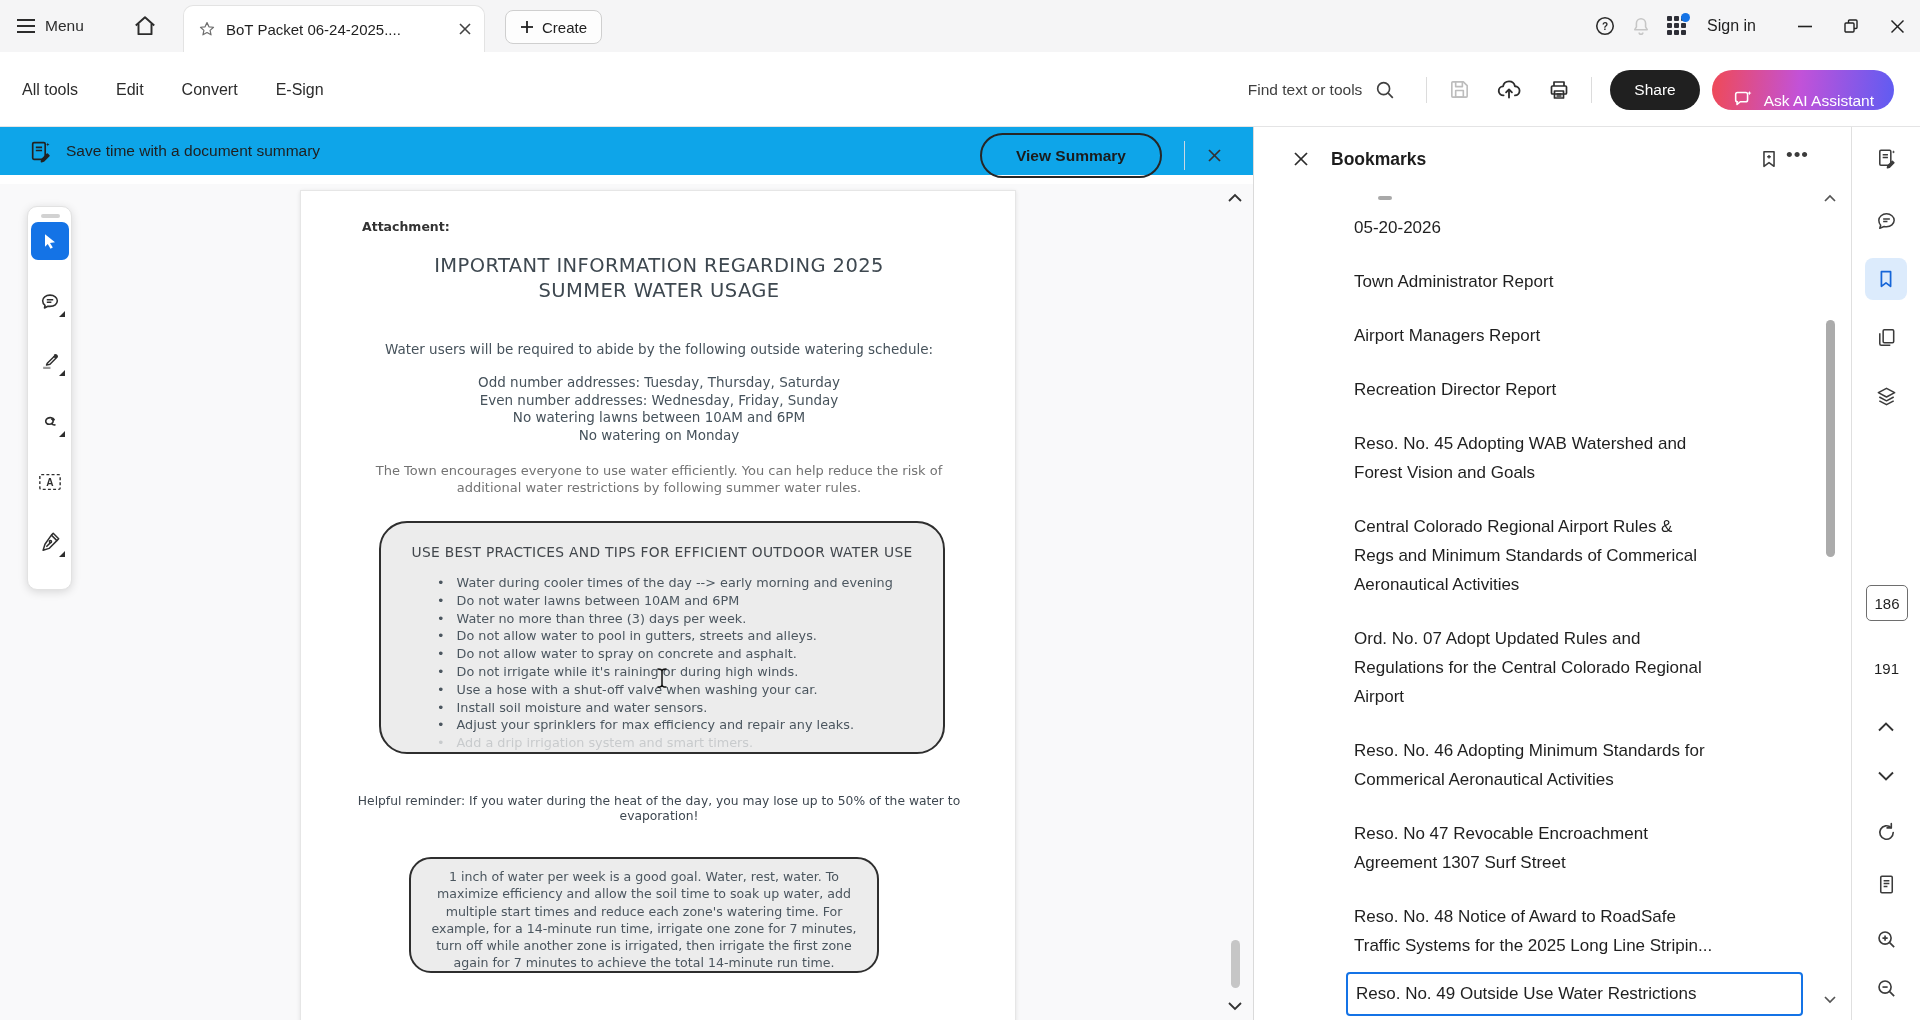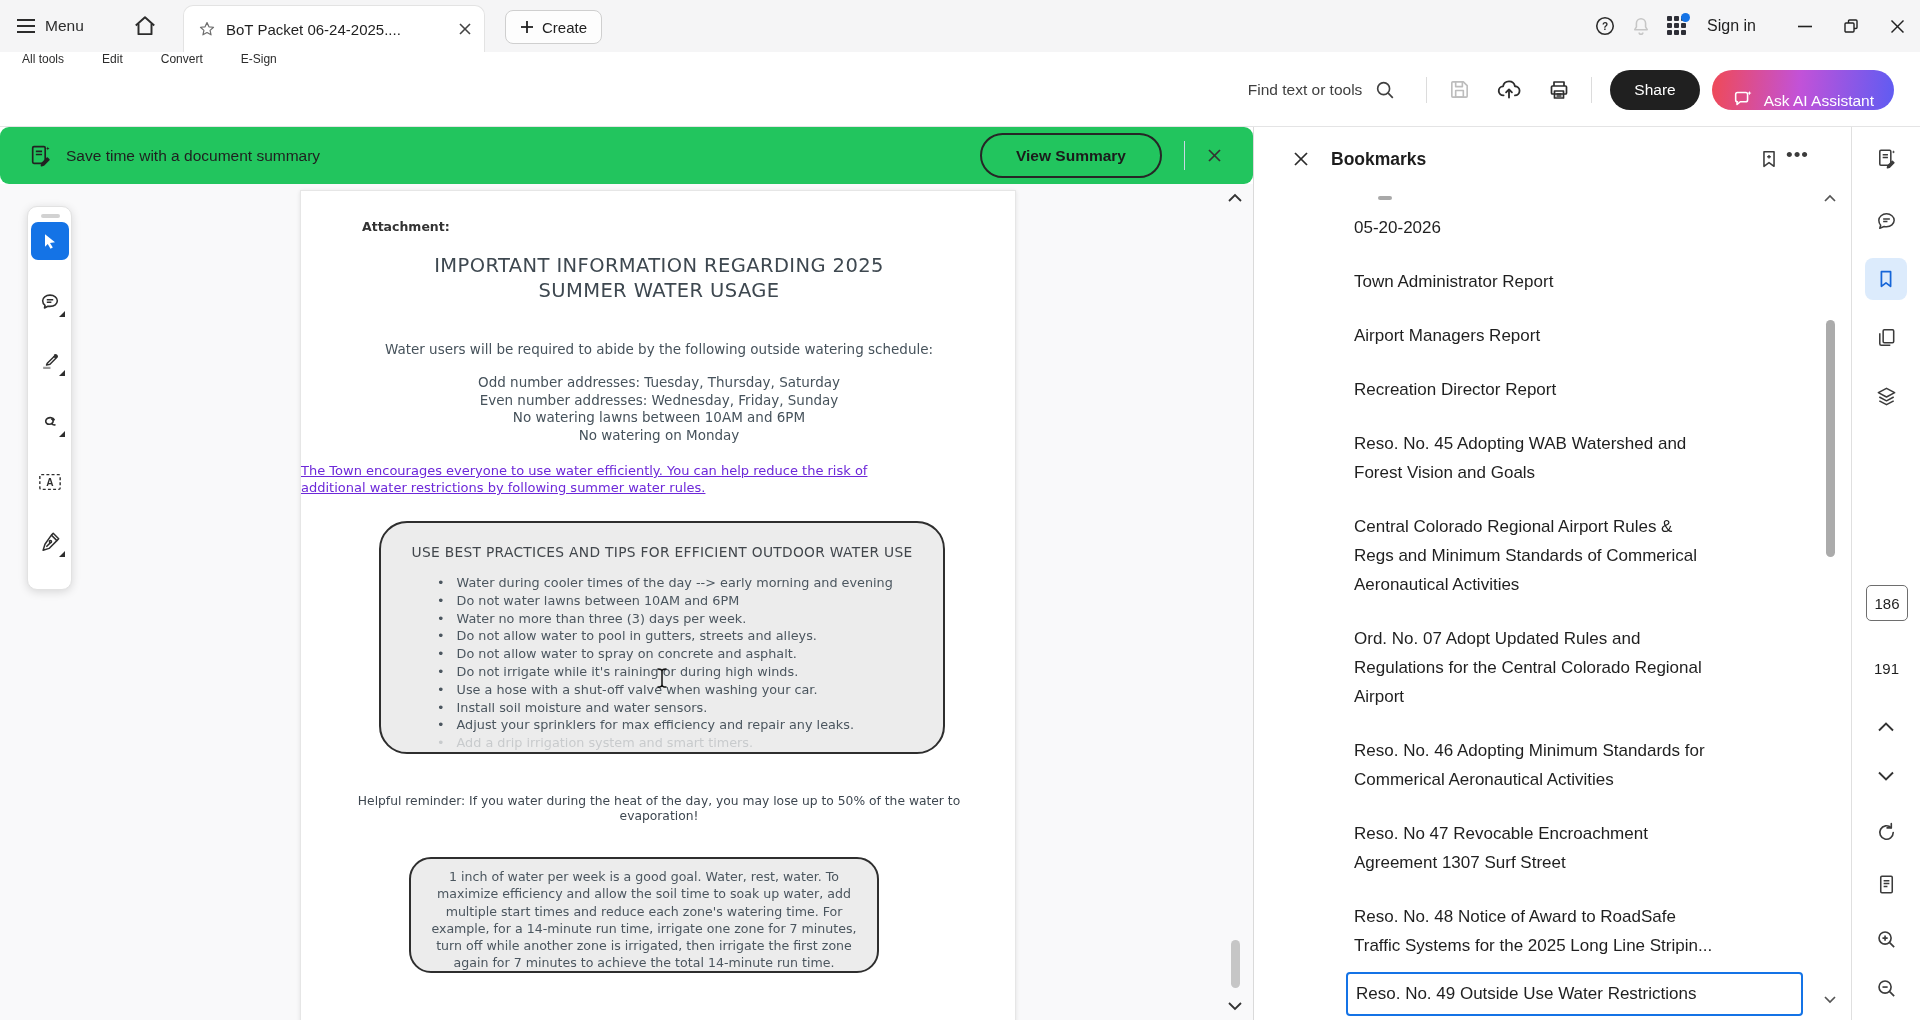--- a/index.html
+++ b/index.html
@@ -18,43 +18,43 @@
   .tb-right { right:0; top:0; height:52px; display:flex; align-items:center; }
   .tb-ico { width:36px; height:36px; display:flex; align-items:center; justify-content:center; }
   .signin { font-size:16px; color:#1f1f1f; margin:0 26px 0 12px; }
   .winctl { width:46px; height:52px; display:flex; align-items:center; justify-content:center; }
   .appgrid { position:relative; width:20px; height:20px; display:grid; grid-template-columns:repeat(3,5px); grid-template-rows:repeat(3,5px); gap:2px; }
   .appgrid i { background:#2e2f37; border-radius:1px; }
   .appgrid .dot { position:absolute; right:-3px; top:-3px; width:9px; height:9px; border-radius:50%; background:#1473E6; }
 
   
   #toolbar { left:0; top:52px; width:1920px; height:75px; background:#fff; border-bottom:1px solid #e4e4e5; }
-  .nav { left:22px; top:0; height:75px; display:flex; align-items:flex-start; gap:38px; font-size:12px; color:#2c2c2c; }
+  .nav { left:22px; top:0; height:75px; display:flex; align-items:center; gap:38px; font-size:16px; color:#2c2c2c; }
   .tb2-right { right:0; top:0; height:75px; display:flex; align-items:center; }
   .findbox { display:flex; align-items:center; gap:12px; font-size:15.5px; color:#3f3f3f; margin-right:16px; }
   .vdiv { width:1px; height:26px; background:#dcdcdc; margin:0 14px; }
   .share-btn { height:40px; padding:0 24px; border-radius:21px; background:#202020; color:#fff; font-size:15.5px; display:flex; align-items:center; margin:0 12px 0 4px; }
   .ai-btn { height:40px; padding:0 20px; border-radius:21px; background:linear-gradient(95deg,#EF4A57 0%,#C252D8 48%,#5F5CF2 100%); color:#fff; font-size:15.5px; display:flex; align-items:flex-end; gap:10px; margin-right:26px; }
 
   
-  #banner { left:0; top:127px; width:1253px; height:57px; background:#22c55e; display:flex; align-items:center;border-radius:9px; }
+  #banner { left:0; top:127px; width:1253px; height:48px; background:#0ea5e9; display:flex; align-items:center; }
   #banner .msg { font-size:15.5px; color:#1f1f1f; margin-left:13px; }
   .viewsum-btn { position:absolute; left:980px; top:6px; height:45px; width:182px; border:2px solid #262626; border-radius:23px; background:transparent; font-size:15.5px; font-weight:bold; color:#1b1b1b; display:flex; align-items:center; justify-content:center; }
   .banner-div { position:absolute; left:1184px; top:14px; width:1px; height:29px; background:#c9d8e4; }
   .banner-x { position:absolute; left:1200px; top:14px; width:28px; height:28px; display:flex; align-items:center; justify-content:center; }
 
   
   #viewer { left:0; top:184px; width:1253px; height:836px; background:#f9f9fa; overflow:hidden; }
   #page { position:absolute; left:300px; top:6px; width:716px; height:840px; background:#fff; border:1px solid #e6e6e6; box-shadow:0 1px 4px rgba(0,0,0,.10); }
   .doc { font-family:"DejaVu Sans", sans-serif; color:#46525B; }
   .doc-attach { left:61px; top:28px; font-size:12.5px; font-weight:bold; color:#333; }
   .doc-title { left:0; top:62px; width:716px; text-align:center; font-size:19.5px; line-height:25px; color:#3E4850; letter-spacing:.4px; }
   .doc-intro { left:0; top:150px; width:716px; text-align:center; font-size:13.5px; }
   .doc-sched { left:0; top:183px; width:716px; text-align:center; font-size:13.5px; line-height:17.6px; }
-  .doc-note { left:0; top:271px; width:716px; font-size:13px; line-height:17px; color:#6d28d9;text-decoration:underline; }
+  .doc-note { left:0; top:271px; width:716px; text-align:center; font-size:13px; line-height:17px; color:#737373; }
   .tips-box { left:78px; top:330px; width:566px; height:233px; background:#ECECEC; border:2px solid #2E2E2E; border-radius:28px; overflow:hidden; }
   .tips-head { left:0; top:21px; width:100%; text-align:center; font-size:13.8px; color:#41464B; letter-spacing:.3px; }
   .tips-list { left:56px; top:51px; width:490px; font-size:12.8px; line-height:17.8px; color:#4B565F; }
   .tips-list .b { display:flex; gap:12px; }
   .tips-list .b::before { content:"•"; }
   .tips-fade { opacity:.22; filter:blur(.6px); }
   .doc-reminder { left:0; top:603px; width:716px; text-align:center; font-size:12.3px; line-height:15px; color:#3E4750; }
   .goal-box { left:108px; top:666px; width:470px; height:116px; background:#ECECEC; border:2px solid #2E2E2E; border-radius:22px; padding-top:9px; text-align:center; font-size:12.6px; line-height:17.3px; color:#4B565F; }
 
   

